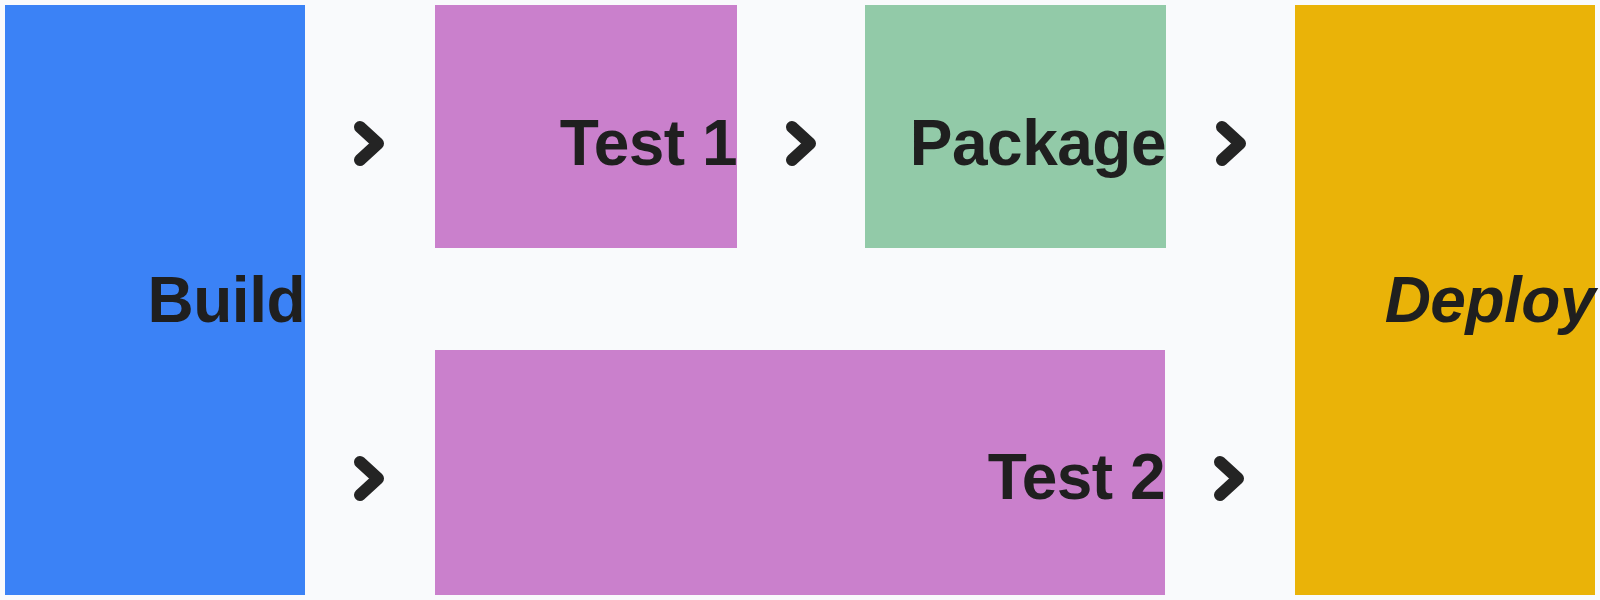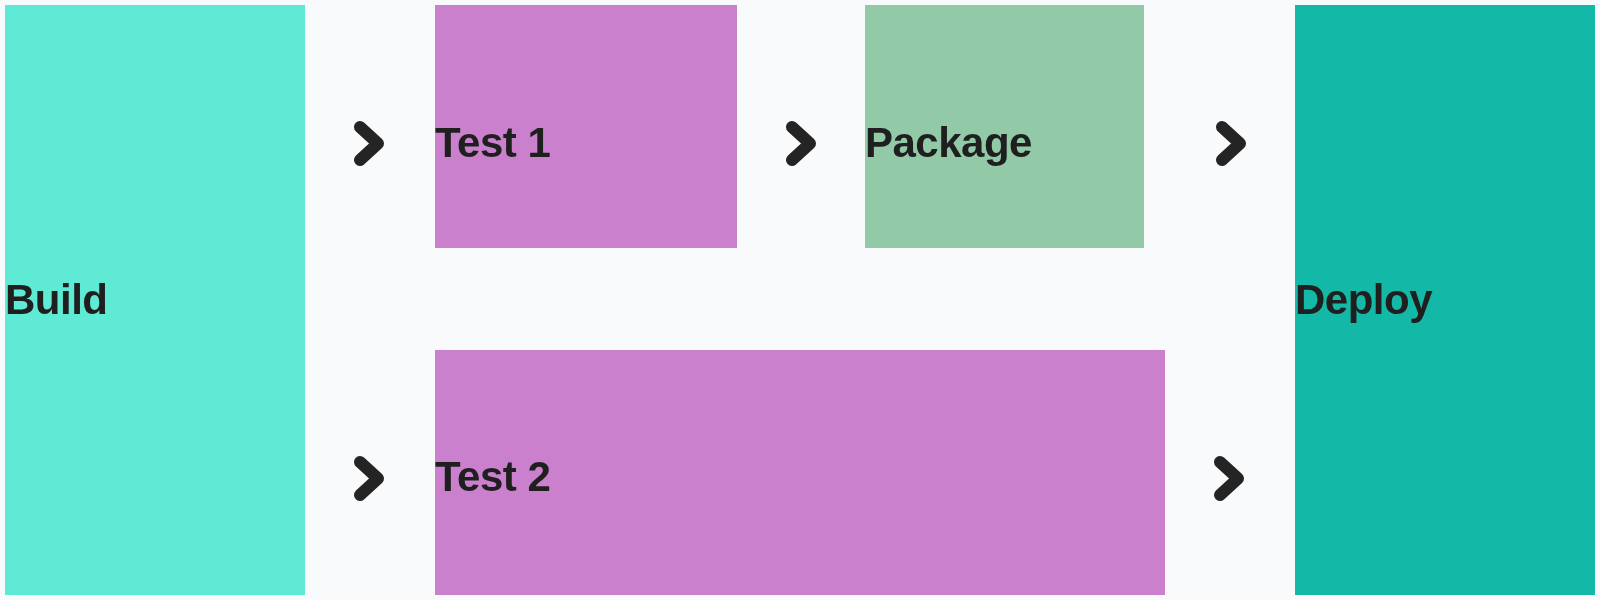--- a/index.html
+++ b/index.html
@@ -8,31 +8,31 @@
     width: 1600px;
     height: 600px;
     background: #F9FAFC;
     font-family: "Liberation Sans", sans-serif;
     overflow: hidden;
   }
   .node {
     position: absolute;
     display: flex;
     align-items: center;
-    justify-content: flex-start;
+    justify-content: flex-end;
     box-sizing: border-box;
     font-weight: 700;
-    font-size: 42px;
+    font-size: 64px;
     letter-spacing: -0.5px;
     color: #1F1F1F;
   }
   .node .label { white-space: nowrap; }
   #node-build   { left: 5px;    top: 5px;   width: 300px; height: 590px; }
   #node-test1   { left: 435px;  top: 5px;   width: 302px; height: 243px; padding-top: 32px; }
-  #node-package { left: 865px;  top: 5px;   width: 279px; height: 243px; padding-top: 32px; }
+  #node-package { left: 865px;  top: 5px;   width: 301px; height: 243px; padding-top: 32px; }
   #node-test2   { left: 435px;  top: 350px; width: 730px; height: 245px; padding-top: 8px; }
   #node-deploy  { left: 1295px; top: 5px;   width: 300px; height: 590px; }
   .arrow {
     position: absolute;
     width: 40px;
     height: 56px;
     display: flex;
     align-items: center;
     justify-content: center;
   }
@@ -40,37 +40,37 @@
   #arrow-2 { left: 781px;  top: 115px; }
   #arrow-3 { left: 1211px; top: 115px; }
   #arrow-4 { left: 349px;  top: 450px; }
   #arrow-5 { left: 1209px; top: 450px; }
 </style>
 </head>
 <body>
 
 <div class="canvas">
 
-  <div class="node" id="node-build" style="background: #5eead4;">
+  <div class="node" id="node-build" style="background: #3b82f6;">
     <span class="label">Build</span>
   </div>
 
   <div class="node" id="node-test1" style="background: rgb(202, 128, 204);">
     <span class="label">Test 1</span>
   </div>
 
   <div class="node" id="node-package" style="background: rgb(146, 202, 168);">
     <span class="label">Package</span>
   </div>
 
   <div class="node" id="node-test2" style="background: rgb(202, 128, 204);">
     <span class="label">Test 2</span>
   </div>
 
-  <div class="node" id="node-deploy" style="background: #14b8a6;">
+  <div class="node" id="node-deploy" style="background: #eab308; font-style: italic;">
     <span class="label">Deploy</span>
   </div>
 
   <div class="arrow" id="arrow-1">
     <svg width="32" height="47" viewBox="0 0 32 47" aria-hidden="true">
       <path d="M7 7 L25 23.5 L7 40" fill="none" stroke-width="12" stroke-linecap="round" stroke-linejoin="round" stroke="#242424"></path>
     </svg>
   </div>
 
   <div class="arrow" id="arrow-2">

